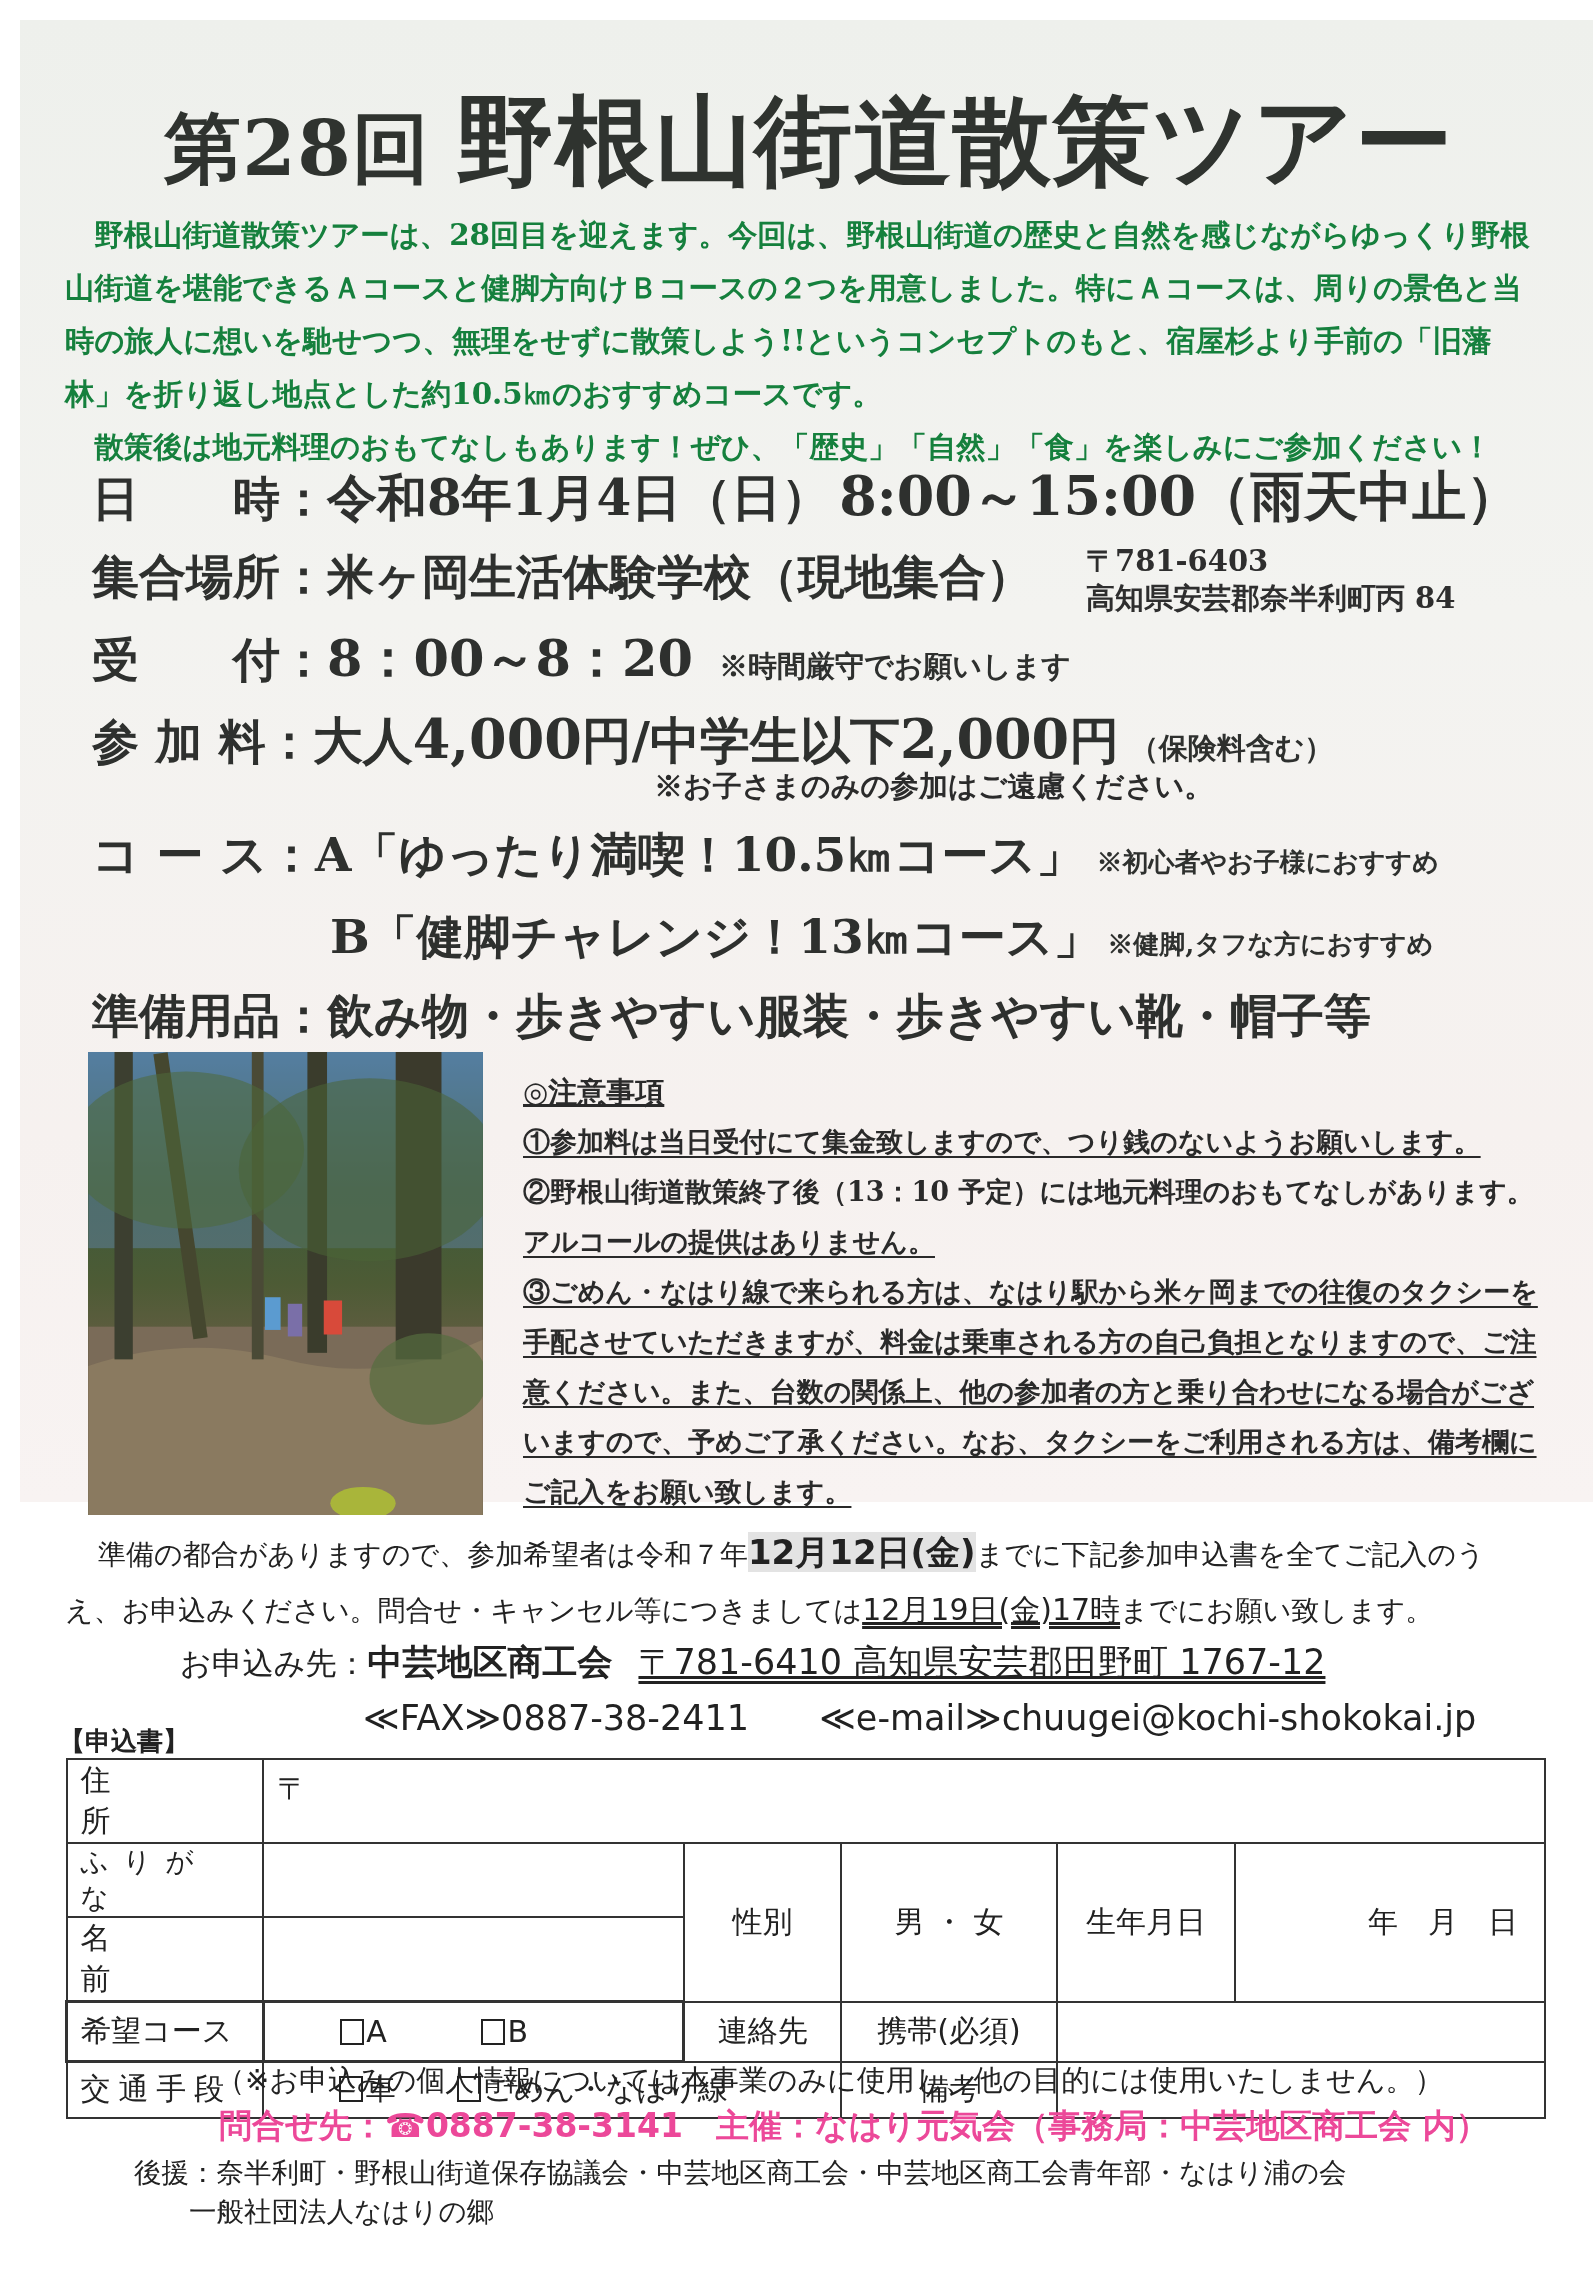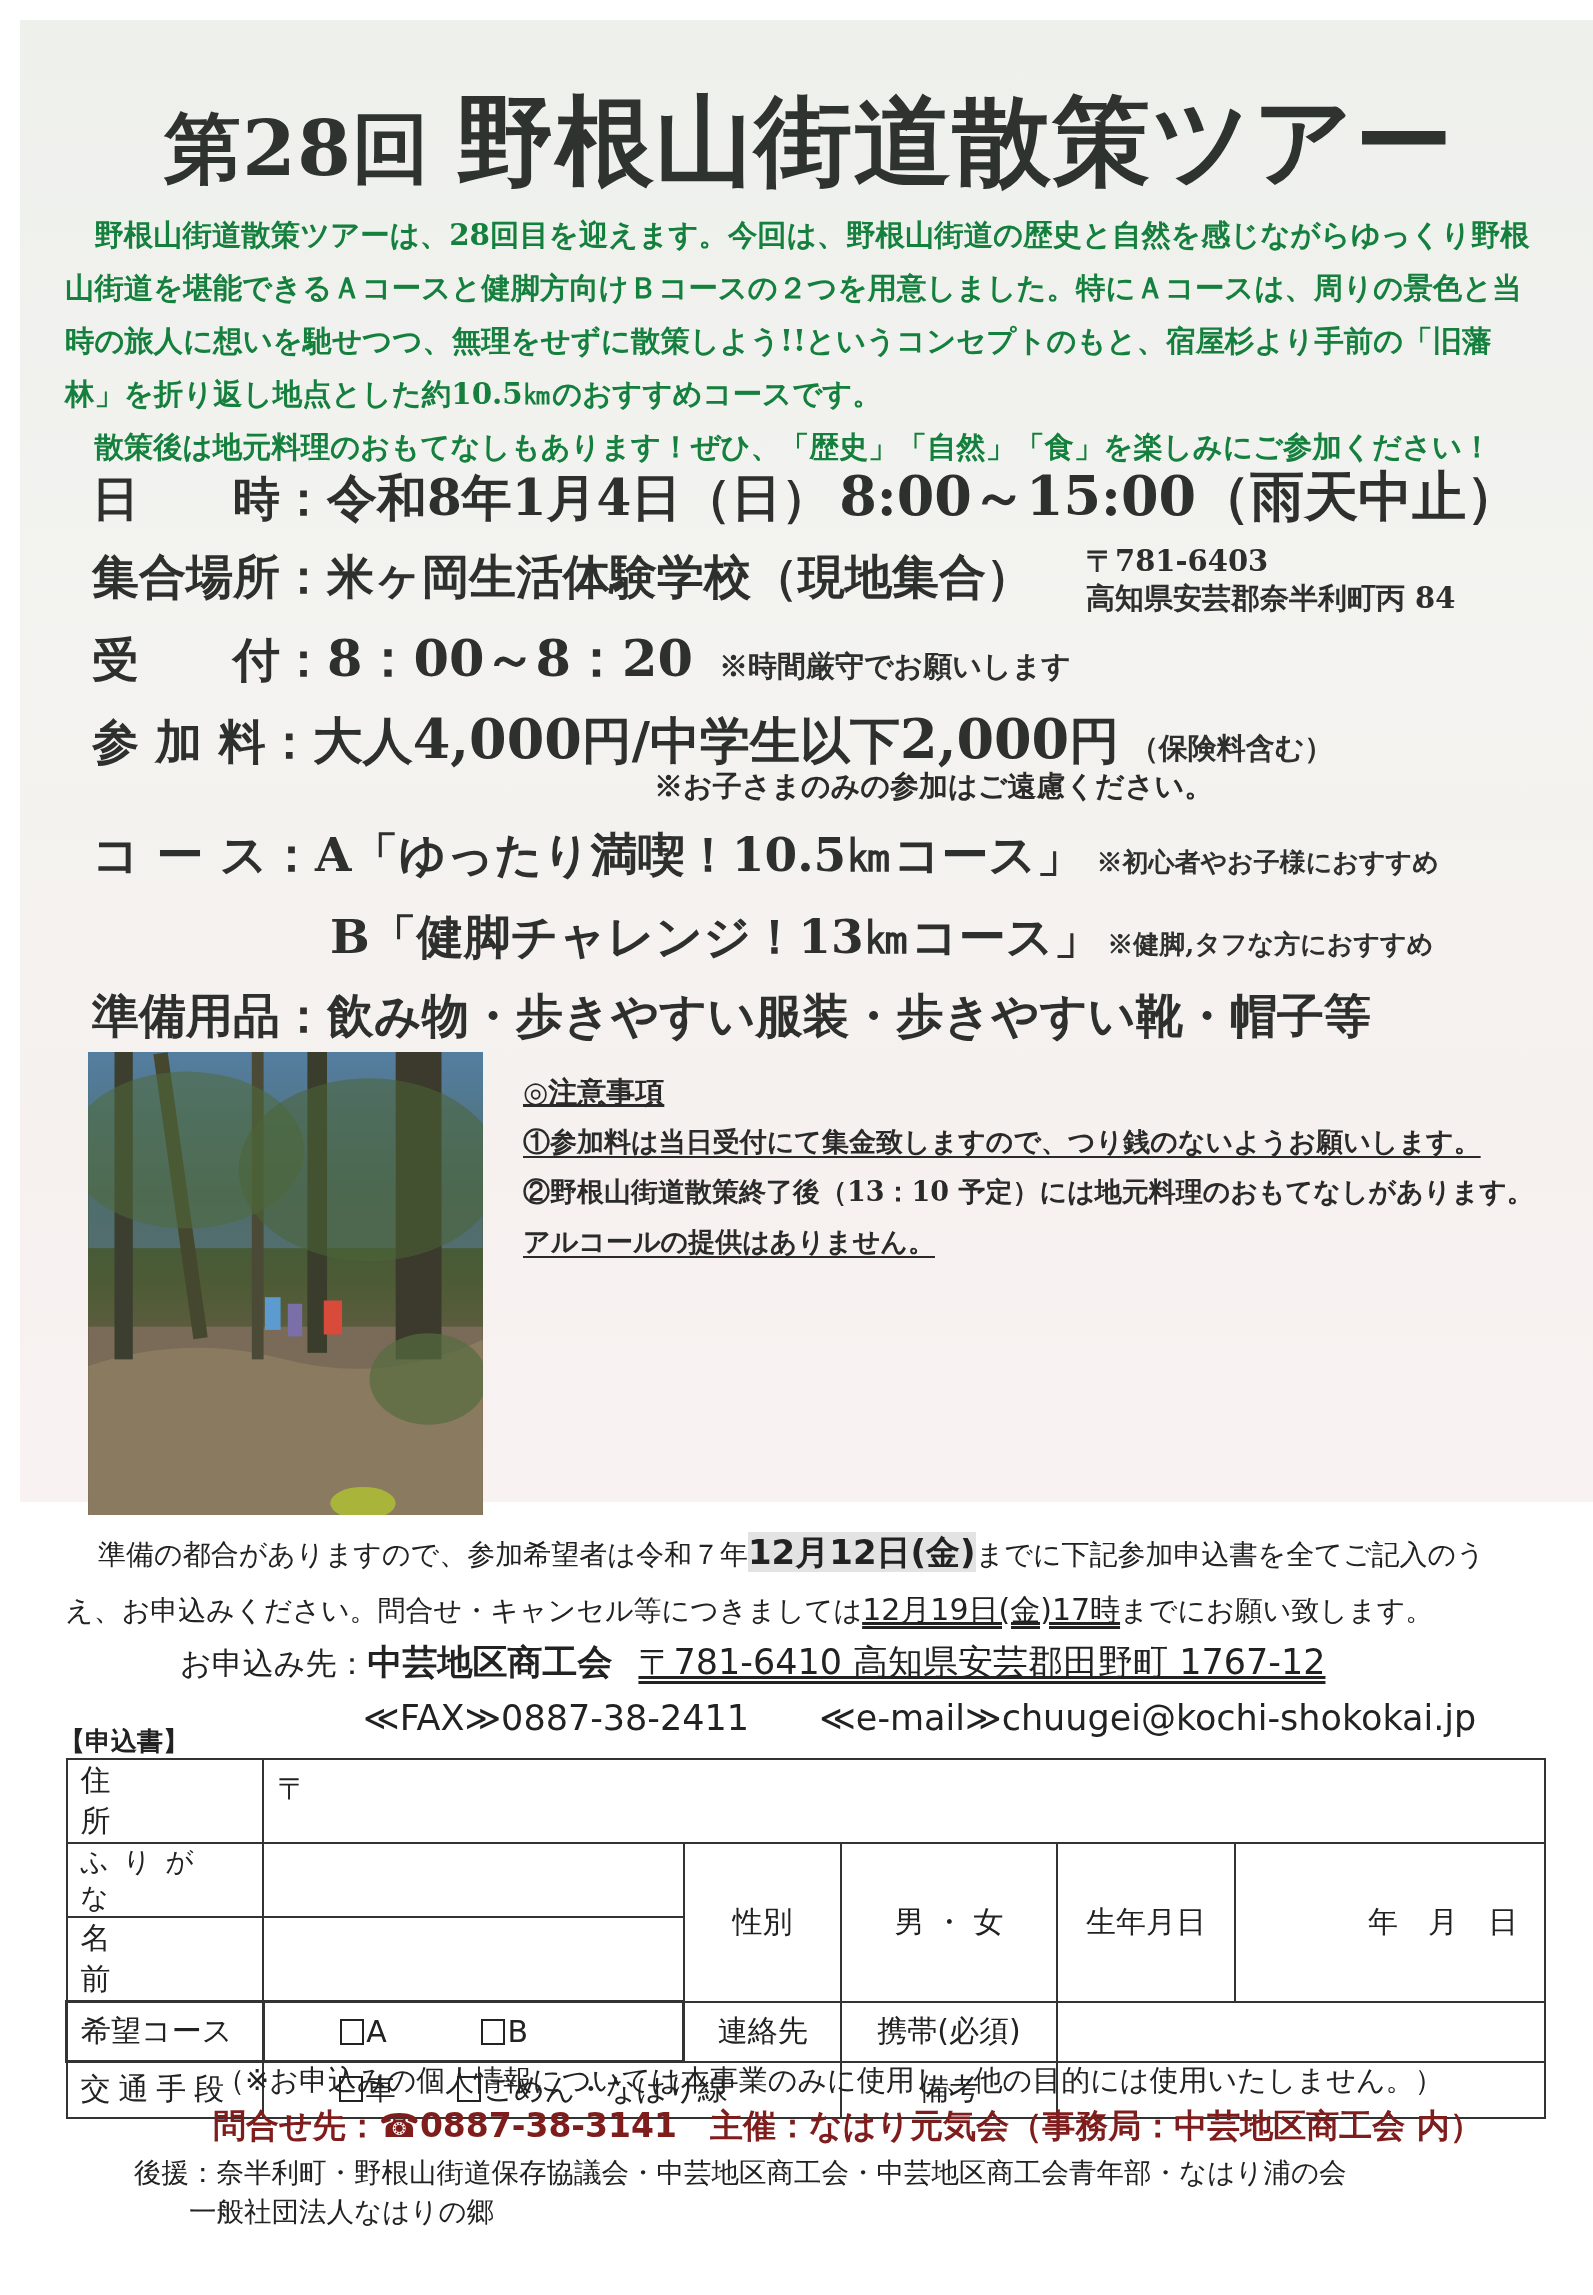--- a/index.html
+++ b/index.html
@@ -33,21 +33,21 @@
   .apply .org { font-size:35px; font-weight:bold; }
   .apply .addr2 { margin-left:26px; font-size:35px; text-decoration:underline; text-decoration-style:double; }
   .contact { left:363px; top:1698px; font-size:35px; color:#222; }
   .form-label { left:59px; top:1724px; font-size:26px; font-weight:bold; color:#222; }
   table.form { position:absolute; left:65px; top:1758px; width:1481px; border-collapse:collapse;
                font-family:"DejaVu Sans","Liberation Sans",sans-serif; font-size:30px; color:#222; }
   table.form td { border:2px solid #333; padding:0 13px; vertical-align:middle; }
   .dotted-bottom { border-bottom:2px dotted #555 !important;margin-top:12px; }
   .thick { border-width:3.9px !important; }
   .footer1 { left:216px; top:2061px; font-size:29px; color:#222; }
-  .footer2 { left:213px; top:2104px; font-size:33px; font-weight:bold; color:#7f1d1d; }
+  .footer2 { left:219px; top:2104px; font-size:33px; font-weight:bold; color:#ec4899; }
   .footer3 { left:134px; top:2153px; font-size:27.5px; color:#222; line-height:39px; }
   .cb { display:inline-block; width:19.6px; height:22px; border:2px solid #222; vertical-align:-2.6px; margin-right:2.6px; }
 </style>
 </head>
 <body>
 
 <div class="bg-box"></div>
 
 <div class="abs title">
   <span class="t-small">第28回</span><span class="t-big">野根山街道散策ツアー</span>
@@ -123,20 +123,21 @@
     <rect x="305" y="385" width="22" height="50" fill="#7a6fa8"></rect>
     <rect x="360" y="380" width="28" height="52" fill="#d84a3a"></rect>
     <ellipse cx="420" cy="690" rx="50" ry="25" fill="#a9b53a"></ellipse>
   </svg>
 </div>
 
 <div class="abs notice">
   <div class="head">◎注意事項</div>
   <div class="u">①参加料は当日受付にて集金致しますので、つり銭のないようお願いします。</div>
   <div><span>②野根山街道散策終了後（13：10 予定）には地元料理のおもてなしがあります。</span><span class="u">アルコールの提供はありません。</span></div>
+  <div class="u">③ごめん・なはり線で来られる方は、なはり駅から米ヶ岡までの往復のタクシーを手配させていただきますが、料金は乗車される方の自己負担となりますので、ご注意ください。また、台数の関係上、他の参加者の方と乗り合わせになる場合がございますので、予めご了承ください。なお、タクシーをご利用される方は、備考欄にご記入をお願い致します。</div>
 </div>
 
 <div class="abs deadline sans">
   <span style="margin-left:33px;">準備の都合がありますので、参加希望者は令和７年</span><span class="hl">12月12日(金)</span><span>までに下記参加申込書を全てご記入のうえ、お申込みください。問合せ・キャンセル等につきましては</span><span class="ul">12月19日(金)17時</span><span>までにお願い致します。</span>
 </div>
 
 <div class="abs apply sans">
   <span>お申込み先：</span><span class="org">中芸地区商工会</span><span class="addr2">〒781-6410 高知県安芸郡田野町 1767-12</span>
 </div>
 <div class="abs contact sans">

